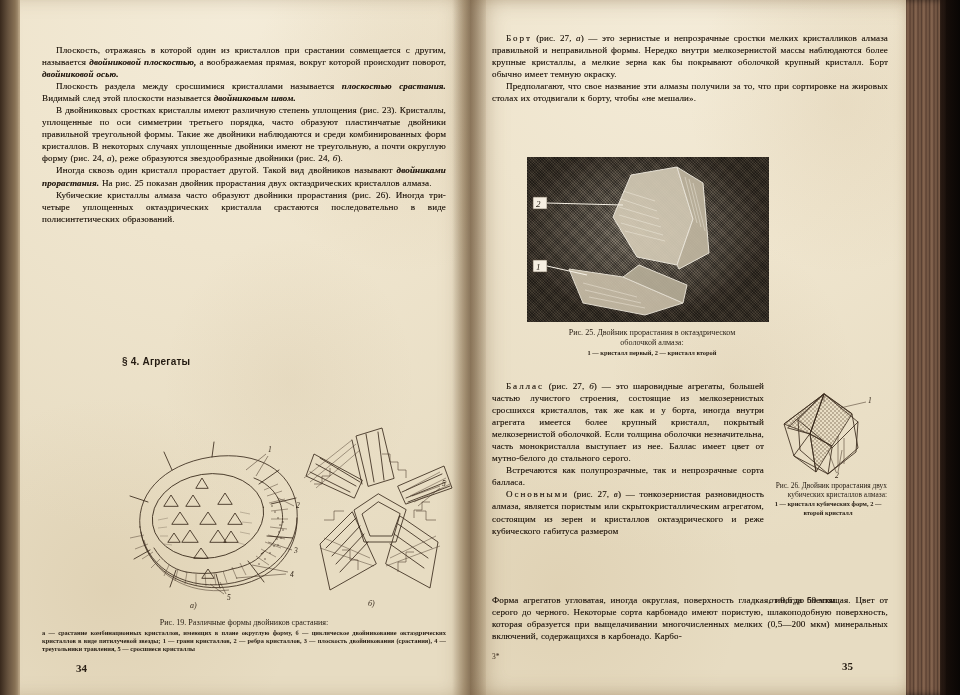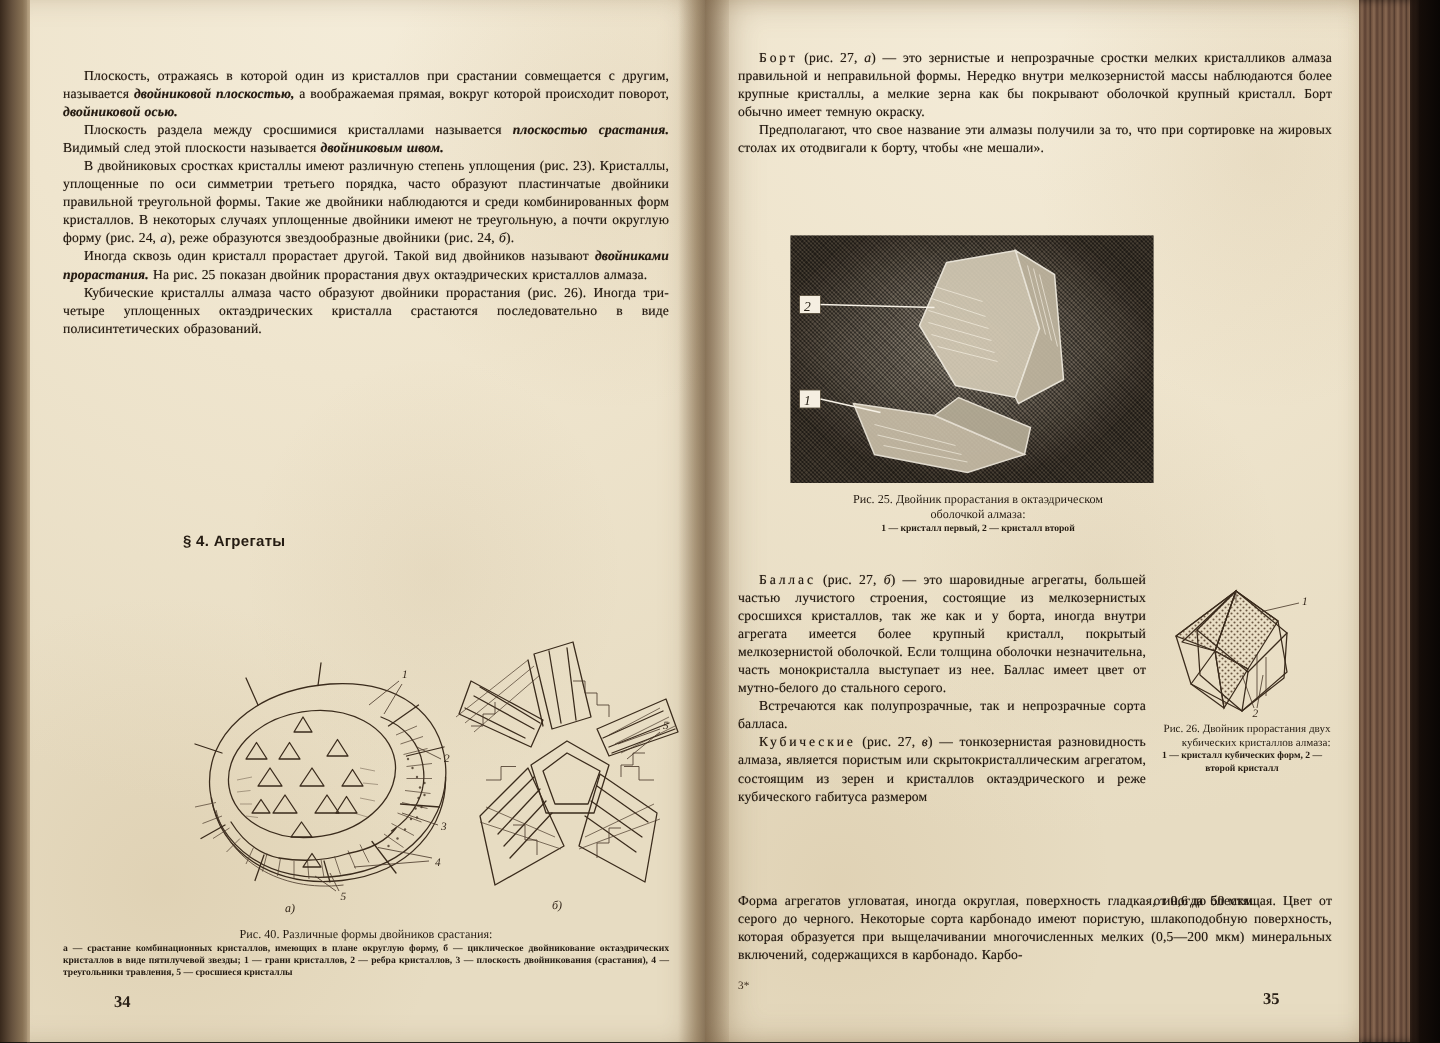--- a/index.html
+++ b/index.html
@@ -237,21 +237,21 @@
           <path d="M146,112 L100,134 M150,122 L96,142"></path>
         </g>
 
         <path class="ink-thin" d="M122,72 L150,62 M128,82 L150,64"></path>
         <text class="lbl" x="152" y="62">5</text>
         <text class="lbl-s" x="78" y="182">б)</text>
       </svg>
     </div>
 
     <div class="cap" style="position:absolute;left:24px;top:618px;width:404px;">
-      <div class="cap-t">Рис. 40. Различные формы двойников срастания:</div>
+      <div class="cap-t">Рис. 19. Различные формы двойников срастания:</div>
       <div class="cap-s" style="margin-top:1px;">а — срастание комбинационных кристаллов, имеющих в плане округлую форму, б — циклическое двойникование октаэдрических кристаллов в виде пятилучевой звезды; 1 — грани кристаллов, 2 — ребра кристаллов, 3 — плоскость двойникования (срастания), 4 — треугольники травления, 5 — сросшиеся кристаллы</div>
     </div>
 
     <div class="folio" style="left:26px;top:662px;margin-left:32px;">34</div>
   </div>
 
   <div class="paper" id="paper-right">
     <div class="grain"></div>
 
     <div class="col body-text" style="left:22px;top:32px;width:396px;">
@@ -292,21 +292,21 @@
 
     <div class="cap" style="position:absolute;left:22px;top:328px;width:320px;">
       <div class="cap-t">Рис. 25. Двойник прорастания в октаэдрическом</div>
       <div class="cap-t">оболочкой алмаза:</div>
       <div class="cap-s ctr" style="margin-top:1px;">1 — кристалл первый, 2 — кристалл второй</div>
     </div>
 
     <div class="col body-text" style="left:22px;top:380px;width:272px;">
       <p><span class="sp">Баллас</span> (рис. 27, <span class="it">б</span>) — это шаровидные агрегаты, большей частью лучистого строения, состоящие из мелкозернистых сросшихся кристаллов, так же как и у борта, иногда внутри агрегата имеется более крупный кристалл, покрытый мелкозернистой оболочкой. Если толщина оболочки незначительна, часть монокристалла выступает из нее. Баллас имеет цвет от мутно-белого до стального серого.</p>
       <p>Встречаются как полупрозрачные, так и непрозрачные сорта балласа.</p>
-      <p><span class="sp">Кубические</span> (рис. 27, <span class="it">в</span>) — тонкозернистая разновидность алмаза, является пористым или скрытокристаллическим агрегатом, состоящим из зерен и кристаллов октаэдрического и реже кубического габитуса размером</p>
+      <p><span class="sp">Основными</span> (рис. 27, <span class="it">в</span>) — тонкозернистая разновидность алмаза, является пористым или скрытокристаллическим агрегатом, состоящим из зерен и кристаллов октаэдрического и реже кубического габитуса размером</p>
     </div>
 
     <div class="fig" style="left:296px;top:390px;width:118px;height:88px;">
       <svg width="118" height="88" viewBox="0 0 118 88">
         <defs>
           <pattern id="stip" width="4" height="4" patternUnits="userSpaceOnUse">
             <circle cx="1" cy="1" r=".7" fill="#6b5742"></circle>
             <circle cx="3" cy="3" r=".7" fill="#6b5742"></circle>
           </pattern>
         </defs>

